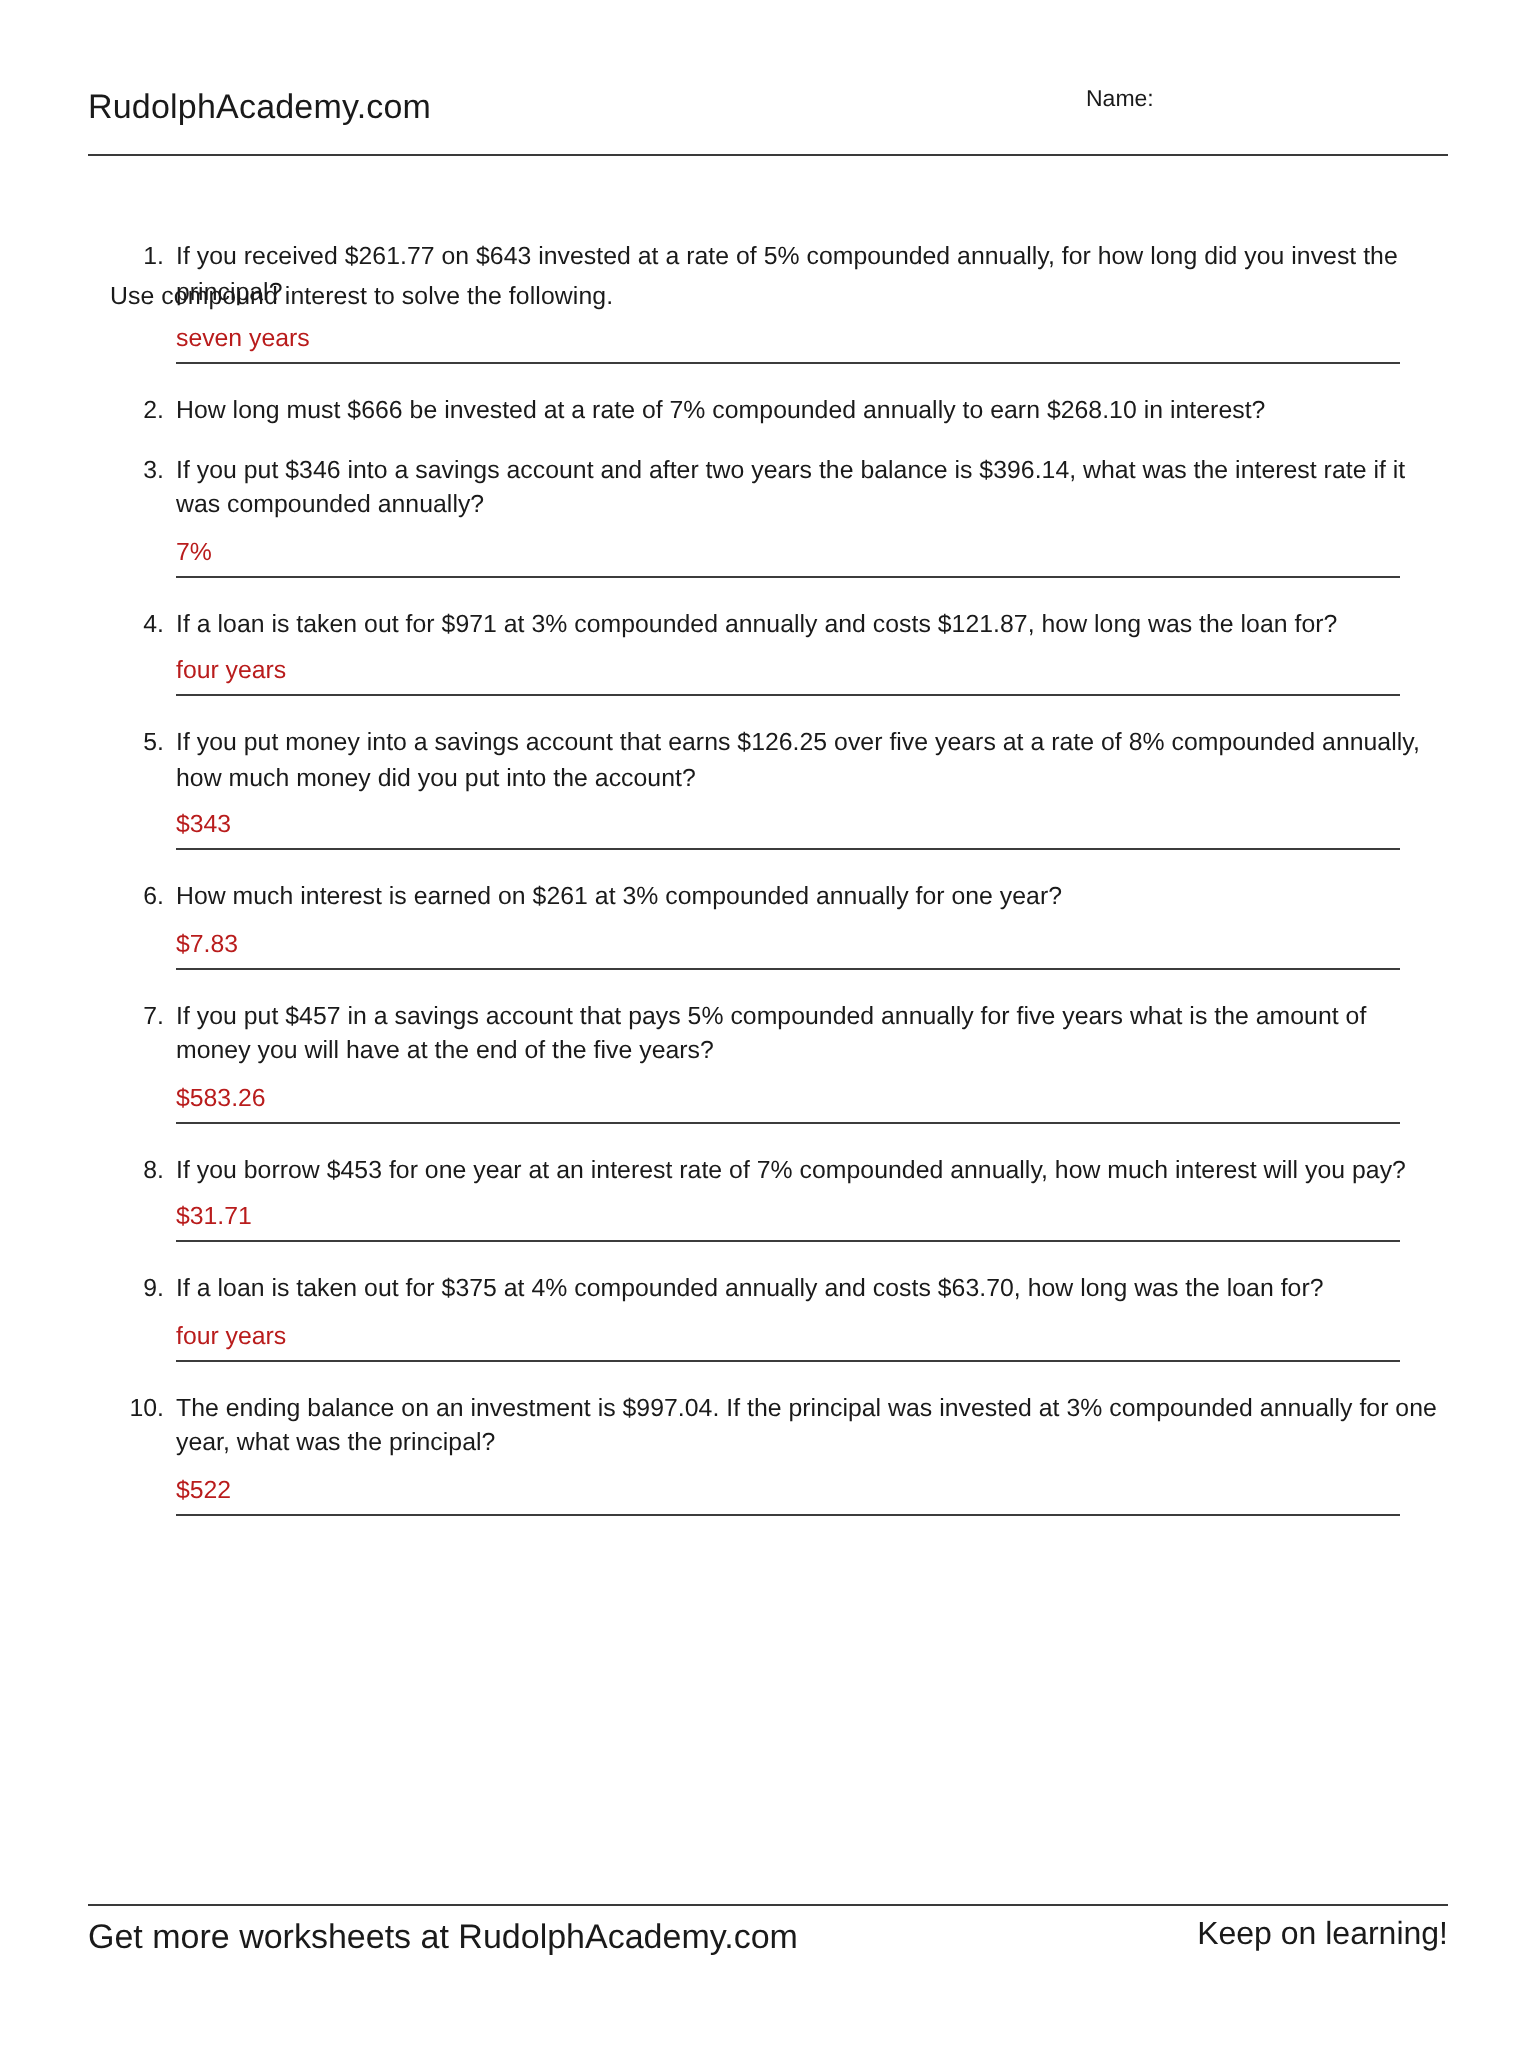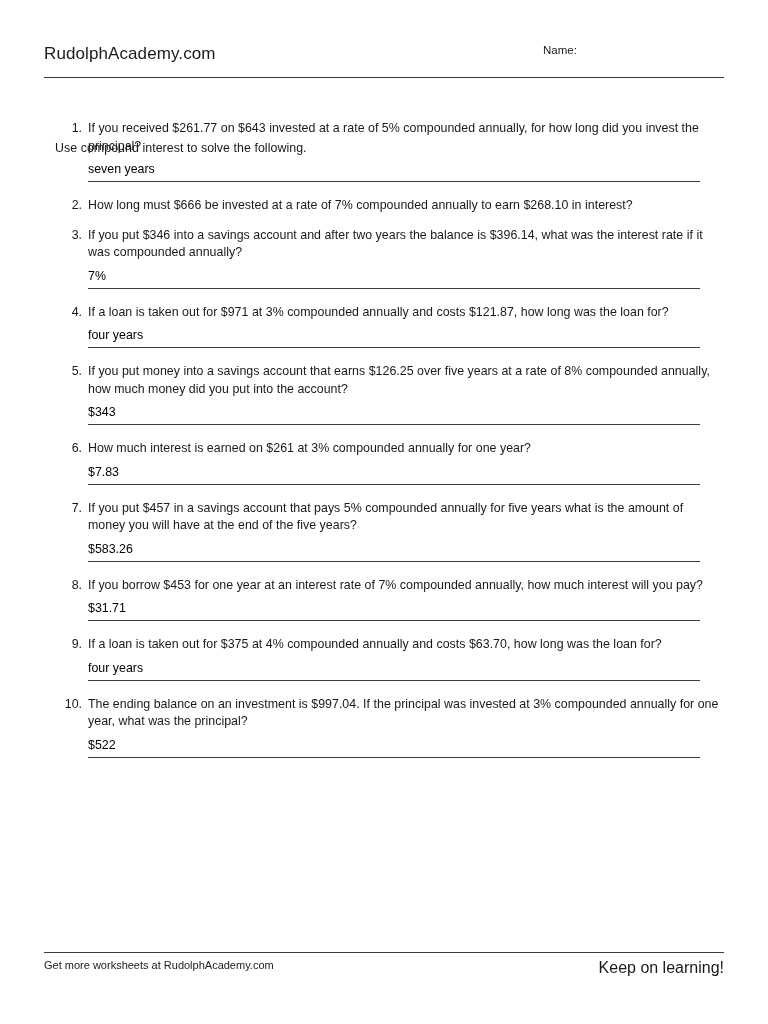--- a/index.html
+++ b/index.html
@@ -109,21 +109,21 @@
     margin-right: 68px;
     position: relative;
     height: 30px;
   }
   .answer-text {
     position: absolute;
     left: 0;
     top: 7px;
     font-size: 12.4px;
     line-height: 14px;
-    color: #000000;
+    color: #b91c1c;
     white-space: nowrap;
   }
   .answer-rule {
     position: absolute;
     left: 0;
     right: 0;
     bottom: 3px;
     height: 0;
     border-top: 1.5px solid #3c3c3c;
   }
@@ -144,21 +144,21 @@
     position: absolute;
     left: 44px;
     right: 44px;
     top: 959px;
     height: 20px;
   }
   .footer-left {
     position: absolute;
     left: 0;
     top: 0;
-    font-size: 11px;
+    font-size: 17px;
     white-space: nowrap;
   }
   .footer-right {
     position: absolute;
     right: 0;
     top: 0;
     font-size: 16px;
     white-space: nowrap;
   }
 </style>

